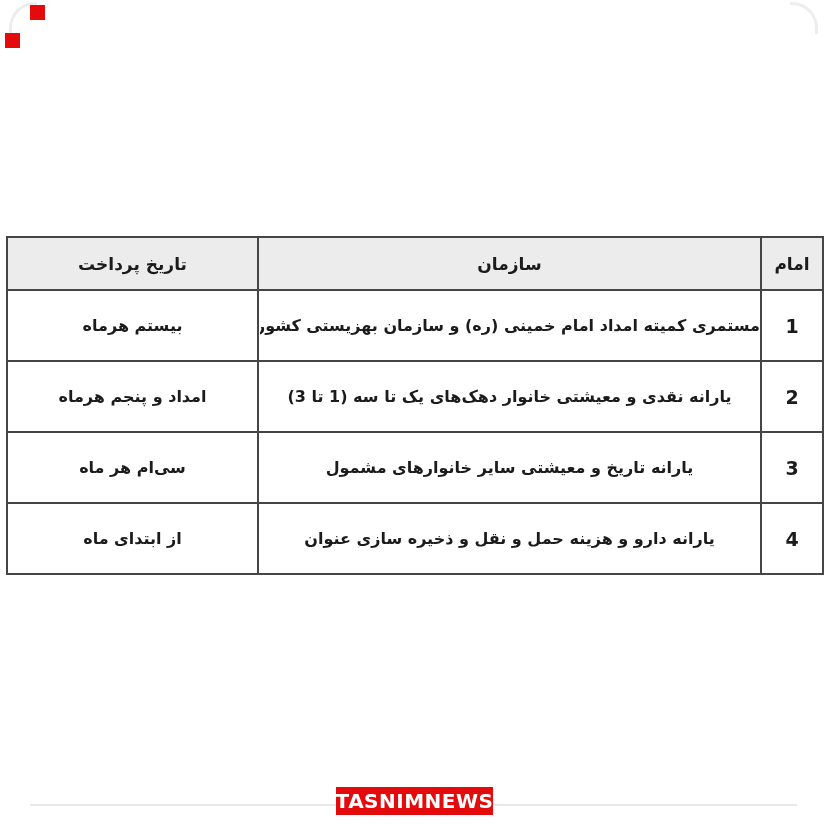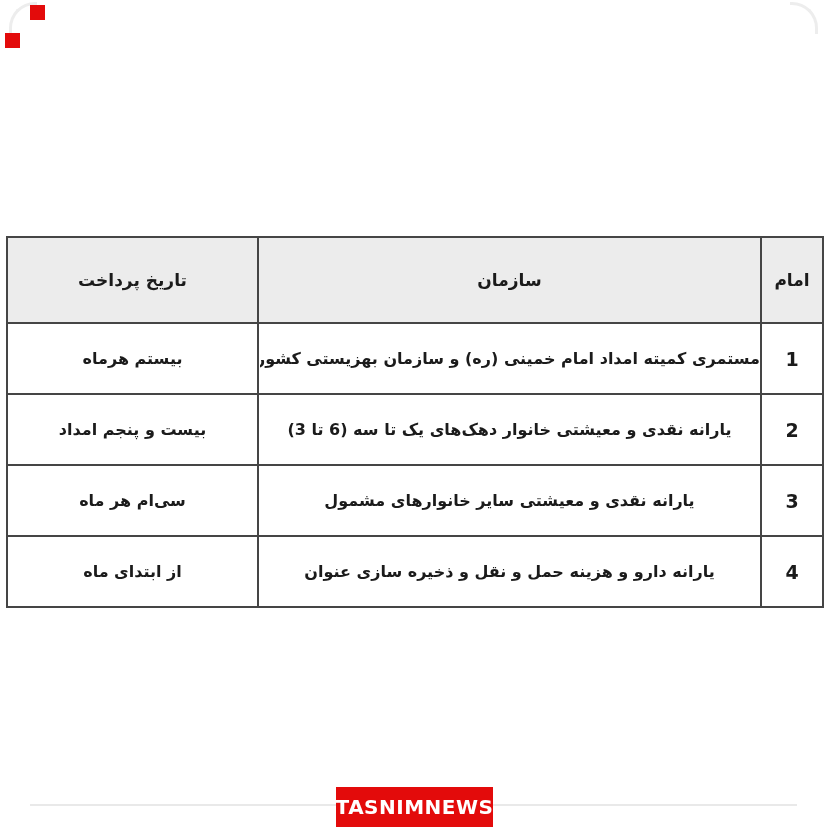--- a/index.html
+++ b/index.html
@@ -14,30 +14,30 @@
   
   .logo-square { position:absolute; width:15px; height:15px; background:var(--brand,#e30b0b); }
   .logo-square.a { left:30px; top:5px; }
   .logo-square.b { left:5px;  top:33px; }
 
   
   .table-wrap { position:absolute; left:8px; top:236px; width:816px; direction:rtl; }
   table { width:100%; border-collapse:collapse; table-layout:fixed; }
   th, td { border:2px solid #454545; text-align:center; vertical-align:middle;
            color:#1b1b1b; font-weight:bold; overflow:hidden; white-space:nowrap; }
-  thead th { height:86px; background:#ececec; font-size:17px;margin-left:32px; }
+  thead th { height:53px; background:#ececec; font-size:17px;margin-left:32px; }
   tbody td { height:71px; background:#ffffff; font-size:16px;border-radius:23px; }
   td.num { font-size:19px; font-family:"DejaVu Sans", sans-serif; }
   col.c-num  { width:62px; }
   col.c-title{ width:503px; }
   col.c-date { width:251px; }
 
   
   .footer-line { position:absolute; left:30px; top:804px; width:767px; height:2px; background:#e9e9e9; }
-  .brand-badge { position:absolute; left:336px; top:787px; width:157px; height:40px;
+  .brand-badge { position:absolute; left:336px; top:787px; width:157px; height:28px;
                  background:var(--brand,#e30b0b); color:#ffffff; display:flex;
                  align-items:center; justify-content:center;
                  font-size:20px; font-weight:bold; letter-spacing:0.5px; }
 </style>
 </head>
 <body>
 
 <div class="corner corner-tl"></div>
 <div class="corner corner-tr"></div>
 <div class="logo-square a"></div>
@@ -58,26 +58,26 @@
       </tr>
     </thead>
     <tbody>
       <tr>
         <td class="num">1</td>
         <td>مستمری کمیته امداد امام خمینی (ره) و سازمان بهزیستی کشور</td>
         <td>بیستم هرماه</td>
       </tr>
       <tr>
         <td class="num">2</td>
-        <td>یارانه نقدی و معیشتی خانوار دهک‌های یک تا سه (6 تا 3)</td>
-        <td>بیست و پنجم امداد</td>
+        <td>یارانه نقدی و معیشتی خانوار دهک‌های یک تا سه (1 تا 3)</td>
+        <td>امداد و پنجم هرماه</td>
       </tr>
       <tr>
         <td class="num">3</td>
-        <td>یارانه نقدی و معیشتی سایر خانوارهای مشمول</td>
+        <td>یارانه تاریخ و معیشتی سایر خانوارهای مشمول</td>
         <td>سی‌ام هر ماه</td>
       </tr>
       <tr>
         <td class="num">4</td>
         <td>یارانه دارو و هزینه حمل و نقل و ذخیره سازی عنوان</td>
         <td>از ابتدای ماه</td>
       </tr>
     </tbody>
   </table>
 </div>

